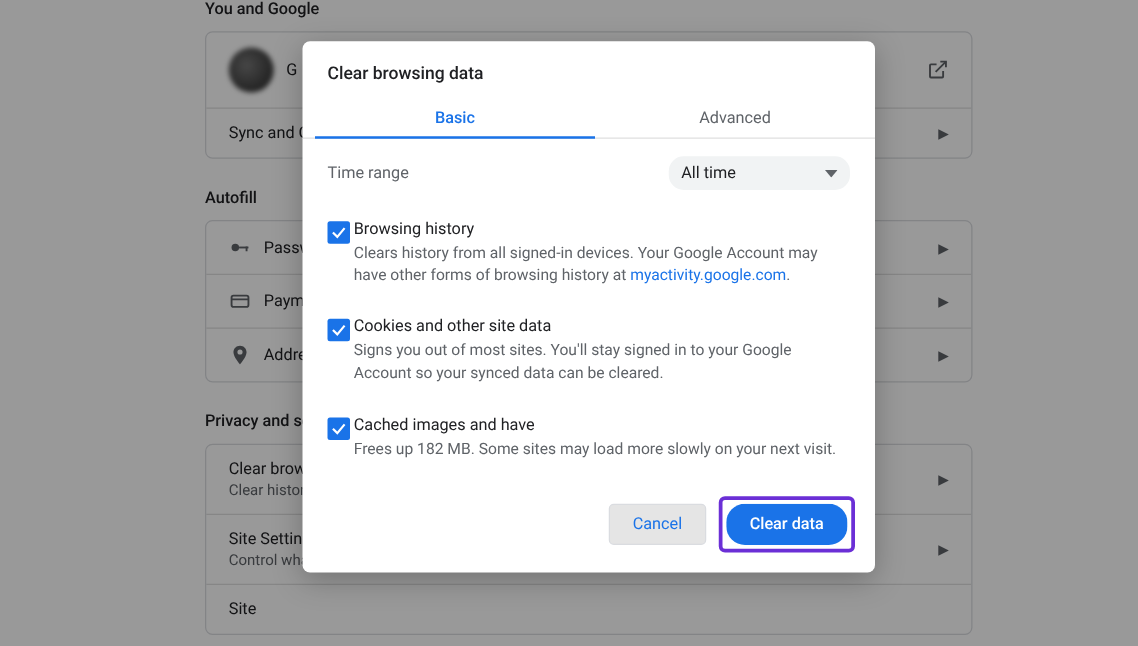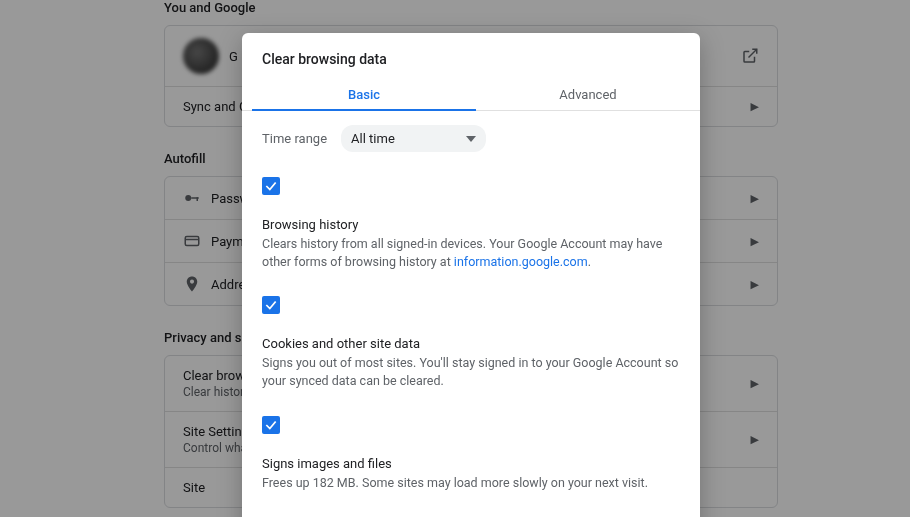--- a/index.html
+++ b/index.html
@@ -28,27 +28,27 @@
   .scrim { position: absolute; inset: 0; background: rgba(0,0,0,0.4); }
 
   
   .dialog { position: absolute; left: 242px; top: 33px; width: 458px; background: #fff; border-radius: 6px; box-shadow: 0 6px 24px rgba(0,0,0,.25); overflow: hidden; }
   .dlg-title { padding: 18px 20px 10px 20px; font-size: 14px; color: #202124; font-weight: 500; }
   .tabs { display: flex; border-bottom: 1px solid #e0e0e0; padding-left: 10px; }
   .tab { flex: 1; text-align: center; padding: 10px 0 8px 0; font-size: 13px; color: #5f6368; cursor: pointer; position: relative; }
   .tab.active { color: #1a73e8; font-weight: 500; }
   .tab.active::after { content: ""; position: absolute; left: 0; right: 0; bottom: -1px; height: 2px; background: #1a73e8; }
 
-  .timerange { display: flex; align-items: center; padding: 14px 20px 6px 20px; gap: 14px; }
+  .timerange { display: flex; align-items: center; padding: 14px 20px 6px 20px; gap: 14px; justify-content: space-between; }
   .tr-label { color: #5f6368; font-size: 13px; }
   .select { background: #f1f3f4; border-radius: 12px; padding: 6px 34px 6px 10px; font-size: 13px; color: #202124; position: relative; width: 145px; cursor: pointer; }
   .select .caret { position: absolute; right: 10px; top: 50%; transform: translateY(-50%); color: #5f6368; }
 
   .options { padding: 6px 20px 0 20px; }
-  .opt { display: flex; align-items: flex-start; padding: 12px 0; gap: 22px; flex-direction: column; }
+  .opt { display: flex; align-items: flex-start; padding: 12px 0; gap: 3px; }
   .chk { width: 18px; height: 18px; background: #1a73e8; border-radius: 2px; display: flex; align-items: center; justify-content: center; flex-shrink: 0; cursor: pointer; margin-top: 1px; }
   .chk svg { stroke: #fff; }
   .opt-text { flex: 1; }
   .opt-title { font-size: 13px; color: #202124; margin-bottom: 3px; }
   .opt-desc { font-size: 12.5px; color: #5f6368; line-height: 1.45; }
   .opt-desc a { color: #1a73e8; text-decoration: none; }
 
   .dlg-actions { display: flex; justify-content: flex-end; align-items: center; padding: 16px 16px 16px 16px; gap: 10px; }
   .btn { font-size: 13px; padding: 8px 18px; border-radius: 4px; border: 1px solid transparent; cursor: pointer; font-family: inherit; }
   .btn-cancel { background: #e5e5e5; color: #1a73e8; border-color: #dadce0; }
@@ -166,21 +166,21 @@
   <div class="options">
 
     <div class="opt">
       <div class="chk">
         <svg width="14" height="14" viewBox="0 0 24 24" fill="none" stroke-width="3">
             <polyline points="4 12 10 18 20 6"></polyline>
           </svg>
       </div>
       <div class="opt-text">
         <div class="opt-title">Browsing history</div>
-        <div class="opt-desc"><span>Clears history from all signed-in devices. Your Google Account may have other forms of browsing history at </span><a href="#">information.google.com</a><span>.</span></div>
+        <div class="opt-desc"><span>Clears history from all signed-in devices. Your Google Account may have other forms of browsing history at </span><a href="#">myactivity.google.com</a><span>.</span></div>
       </div>
     </div>
 
     <div class="opt">
       <div class="chk">
         <svg width="14" height="14" viewBox="0 0 24 24" fill="none" stroke-width="3">
             <polyline points="4 12 10 18 20 6"></polyline>
           </svg>
       </div>
       <div class="opt-text">
@@ -189,21 +189,21 @@
       </div>
     </div>
 
     <div class="opt">
       <div class="chk">
         <svg width="14" height="14" viewBox="0 0 24 24" fill="none" stroke-width="3">
             <polyline points="4 12 10 18 20 6"></polyline>
           </svg>
       </div>
       <div class="opt-text">
-        <div class="opt-title">Signs images and files</div>
+        <div class="opt-title">Cached images and have</div>
         <div class="opt-desc">Frees up 182 MB. Some sites may load more slowly on your next visit.</div>
       </div>
     </div>
 
   </div>
 
   <div class="dlg-actions">
     <button class="btn btn-cancel">Cancel</button>
     <span class="highlight-frame">
       <button class="btn btn-primary">Clear data</button>

